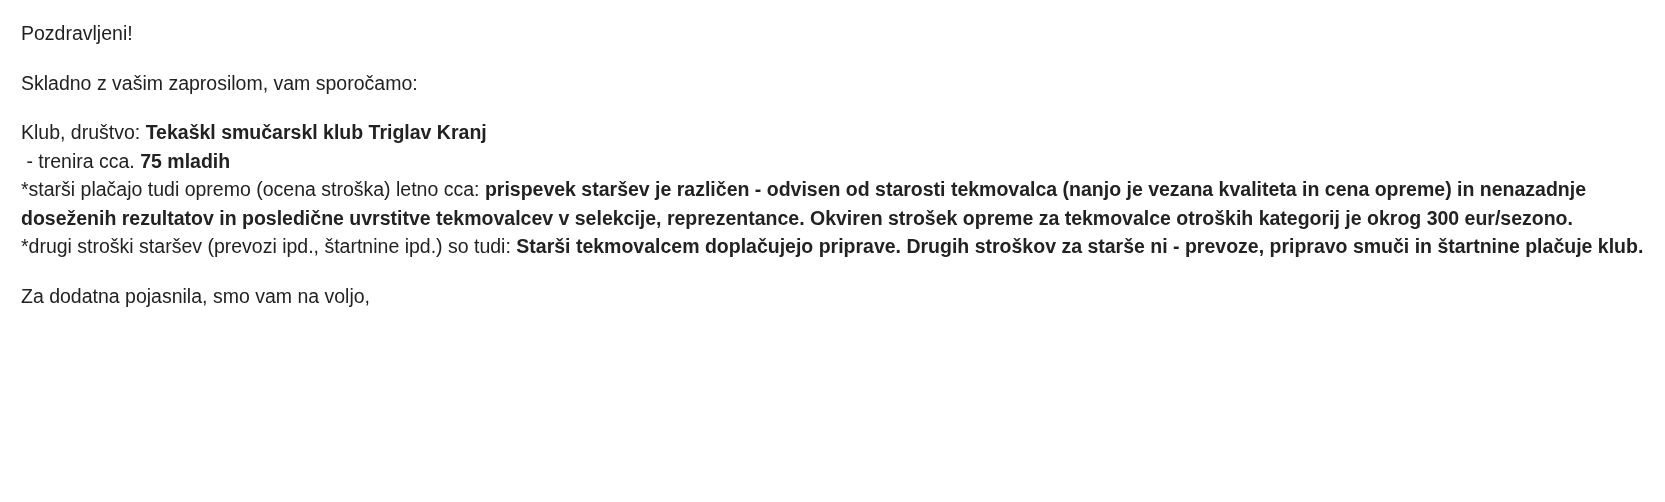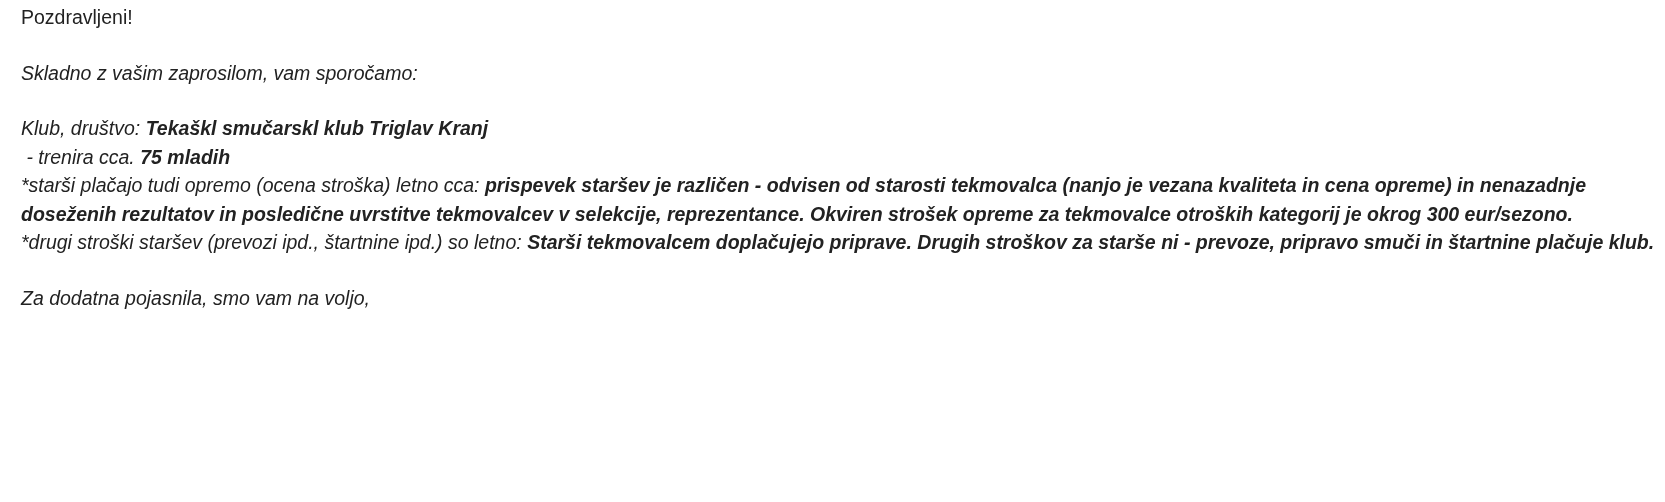--- a/index.html
+++ b/index.html
@@ -8,29 +8,28 @@
     background: #ffffff;
   }
   body {
     width: 1665px;
     height: 502px;
     overflow: hidden;
   }
   .email-body {
     box-sizing: border-box;
     width: 1665px;
-    padding: 3px 16px 0 21px;
+    padding: 19px 16px 0 21px;
     font-family: "Liberation Sans", "DejaVu Sans", sans-serif;
     font-size: 19.5px;
     line-height: 28.5px;
     color: #222222;
   }
   .paragraph + .paragraph {
-    margin-top: 27px; 
-    font-style: italic;
+    margin-top: 21px; 
   }
   .line {
     white-space: pre; 
   }
   .seg { font-weight: normal; }
   .seg.bold { font-weight: bold; }
 </style>
 </head>
 <body>
 
@@ -39,18 +38,18 @@
       <div class="line"><span class="seg">Pozdravljeni!</span></div>
     </div>
     <div class="paragraph">
       <div class="line"><span class="seg">Skladno z vašim zaprosilom, vam sporočamo:</span></div>
     </div>
     <div class="paragraph">
       <div class="line"><span class="seg">Klub, društvo: </span><span class="seg bold">Tekaškl smučarskl klub Triglav Kranj</span></div>
       <div class="line"><span class="seg"> - trenira cca. </span><span class="seg bold">75 mladih</span></div>
       <div class="line"><span class="seg">*starši plačajo tudi opremo (ocena stroška) letno cca: </span><span class="seg bold">prispevek staršev je različen - odvisen od starosti tekmovalca (nanjo je vezana kvaliteta in cena opreme) in nenazadnje</span></div>
       <div class="line"><span class="seg bold">doseženih rezultatov in posledične uvrstitve tekmovalcev v selekcije, reprezentance. Okviren strošek opreme za tekmovalce otroških kategorij je okrog 300 eur/sezono.</span></div>
-      <div class="line"><span class="seg">*drugi stroški staršev (prevozi ipd., štartnine ipd.) so letno: </span><span class="seg bold">Starši tekmovalcem doplačujejo priprave. Drugih stroškov za starše ni - prevoze, pripravo smuči in štartnine plačuje klub.</span></div>
+      <div class="line"><span class="seg">*drugi stroški staršev (prevozi ipd., štartnine ipd.) so tudi: </span><span class="seg bold">Starši tekmovalcem doplačujejo priprave. Drugih stroškov za starše ni - prevoze, pripravo smuči in štartnine plačuje klub.</span></div>
     </div>
     <div class="paragraph">
       <div class="line"><span class="seg">Za dodatna pojasnila, smo vam na voljo,</span></div>
     </div>
   </div>
 
 </body></html>

